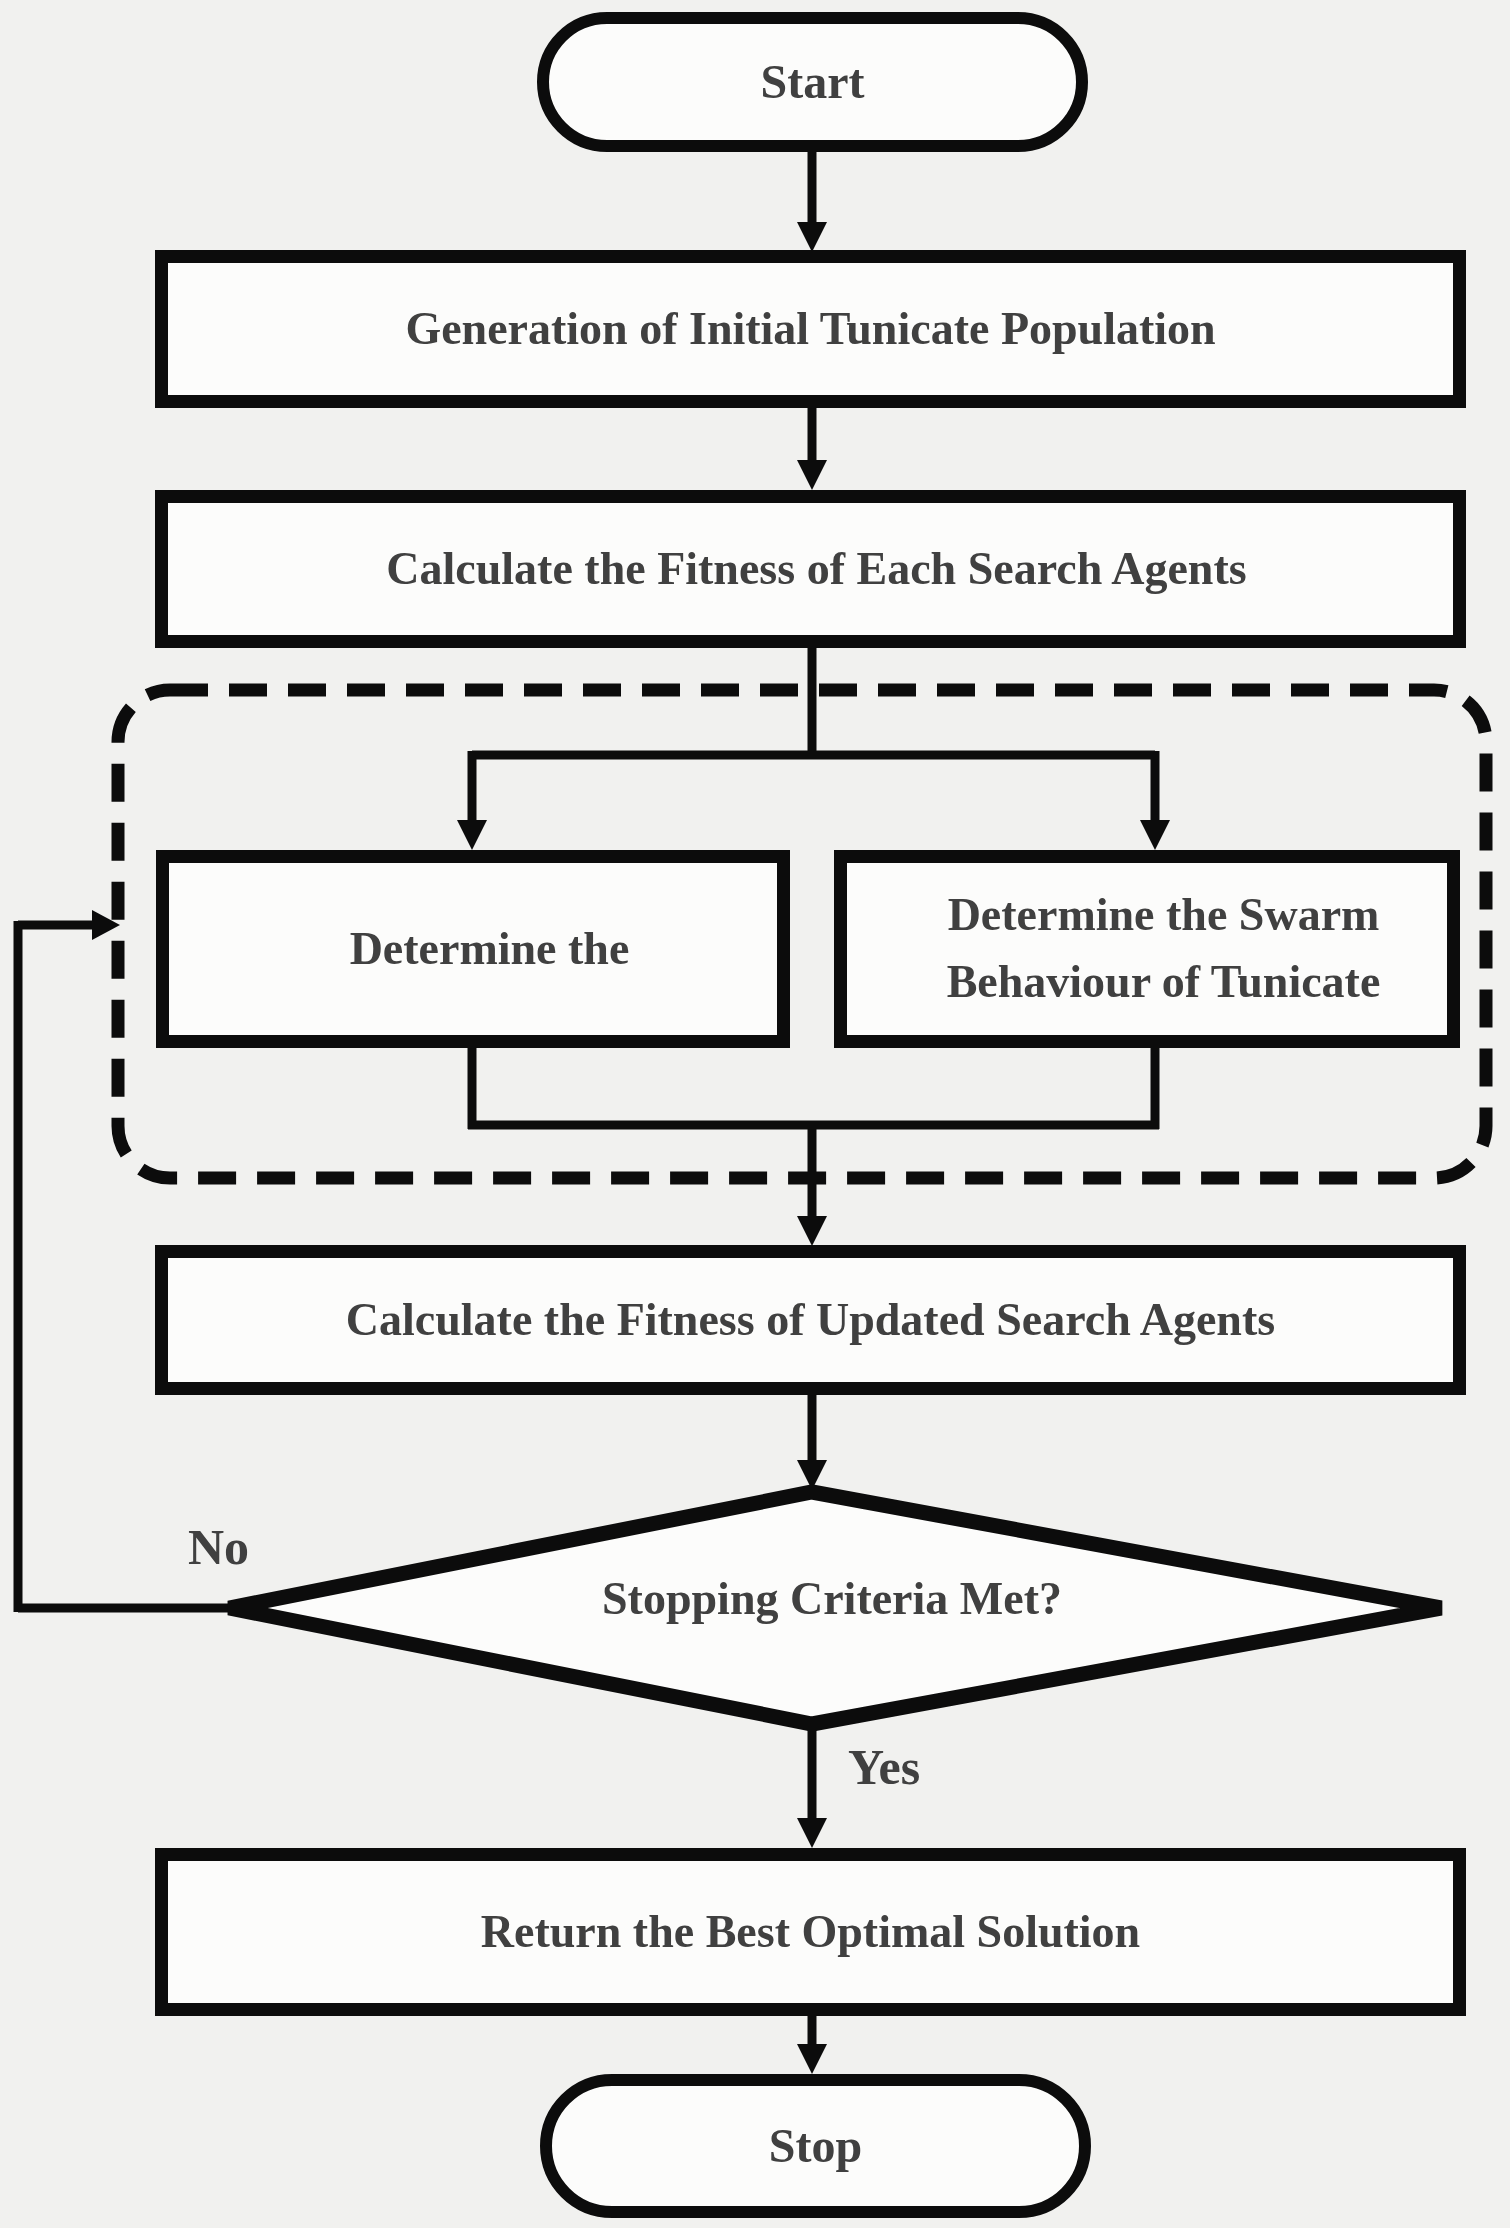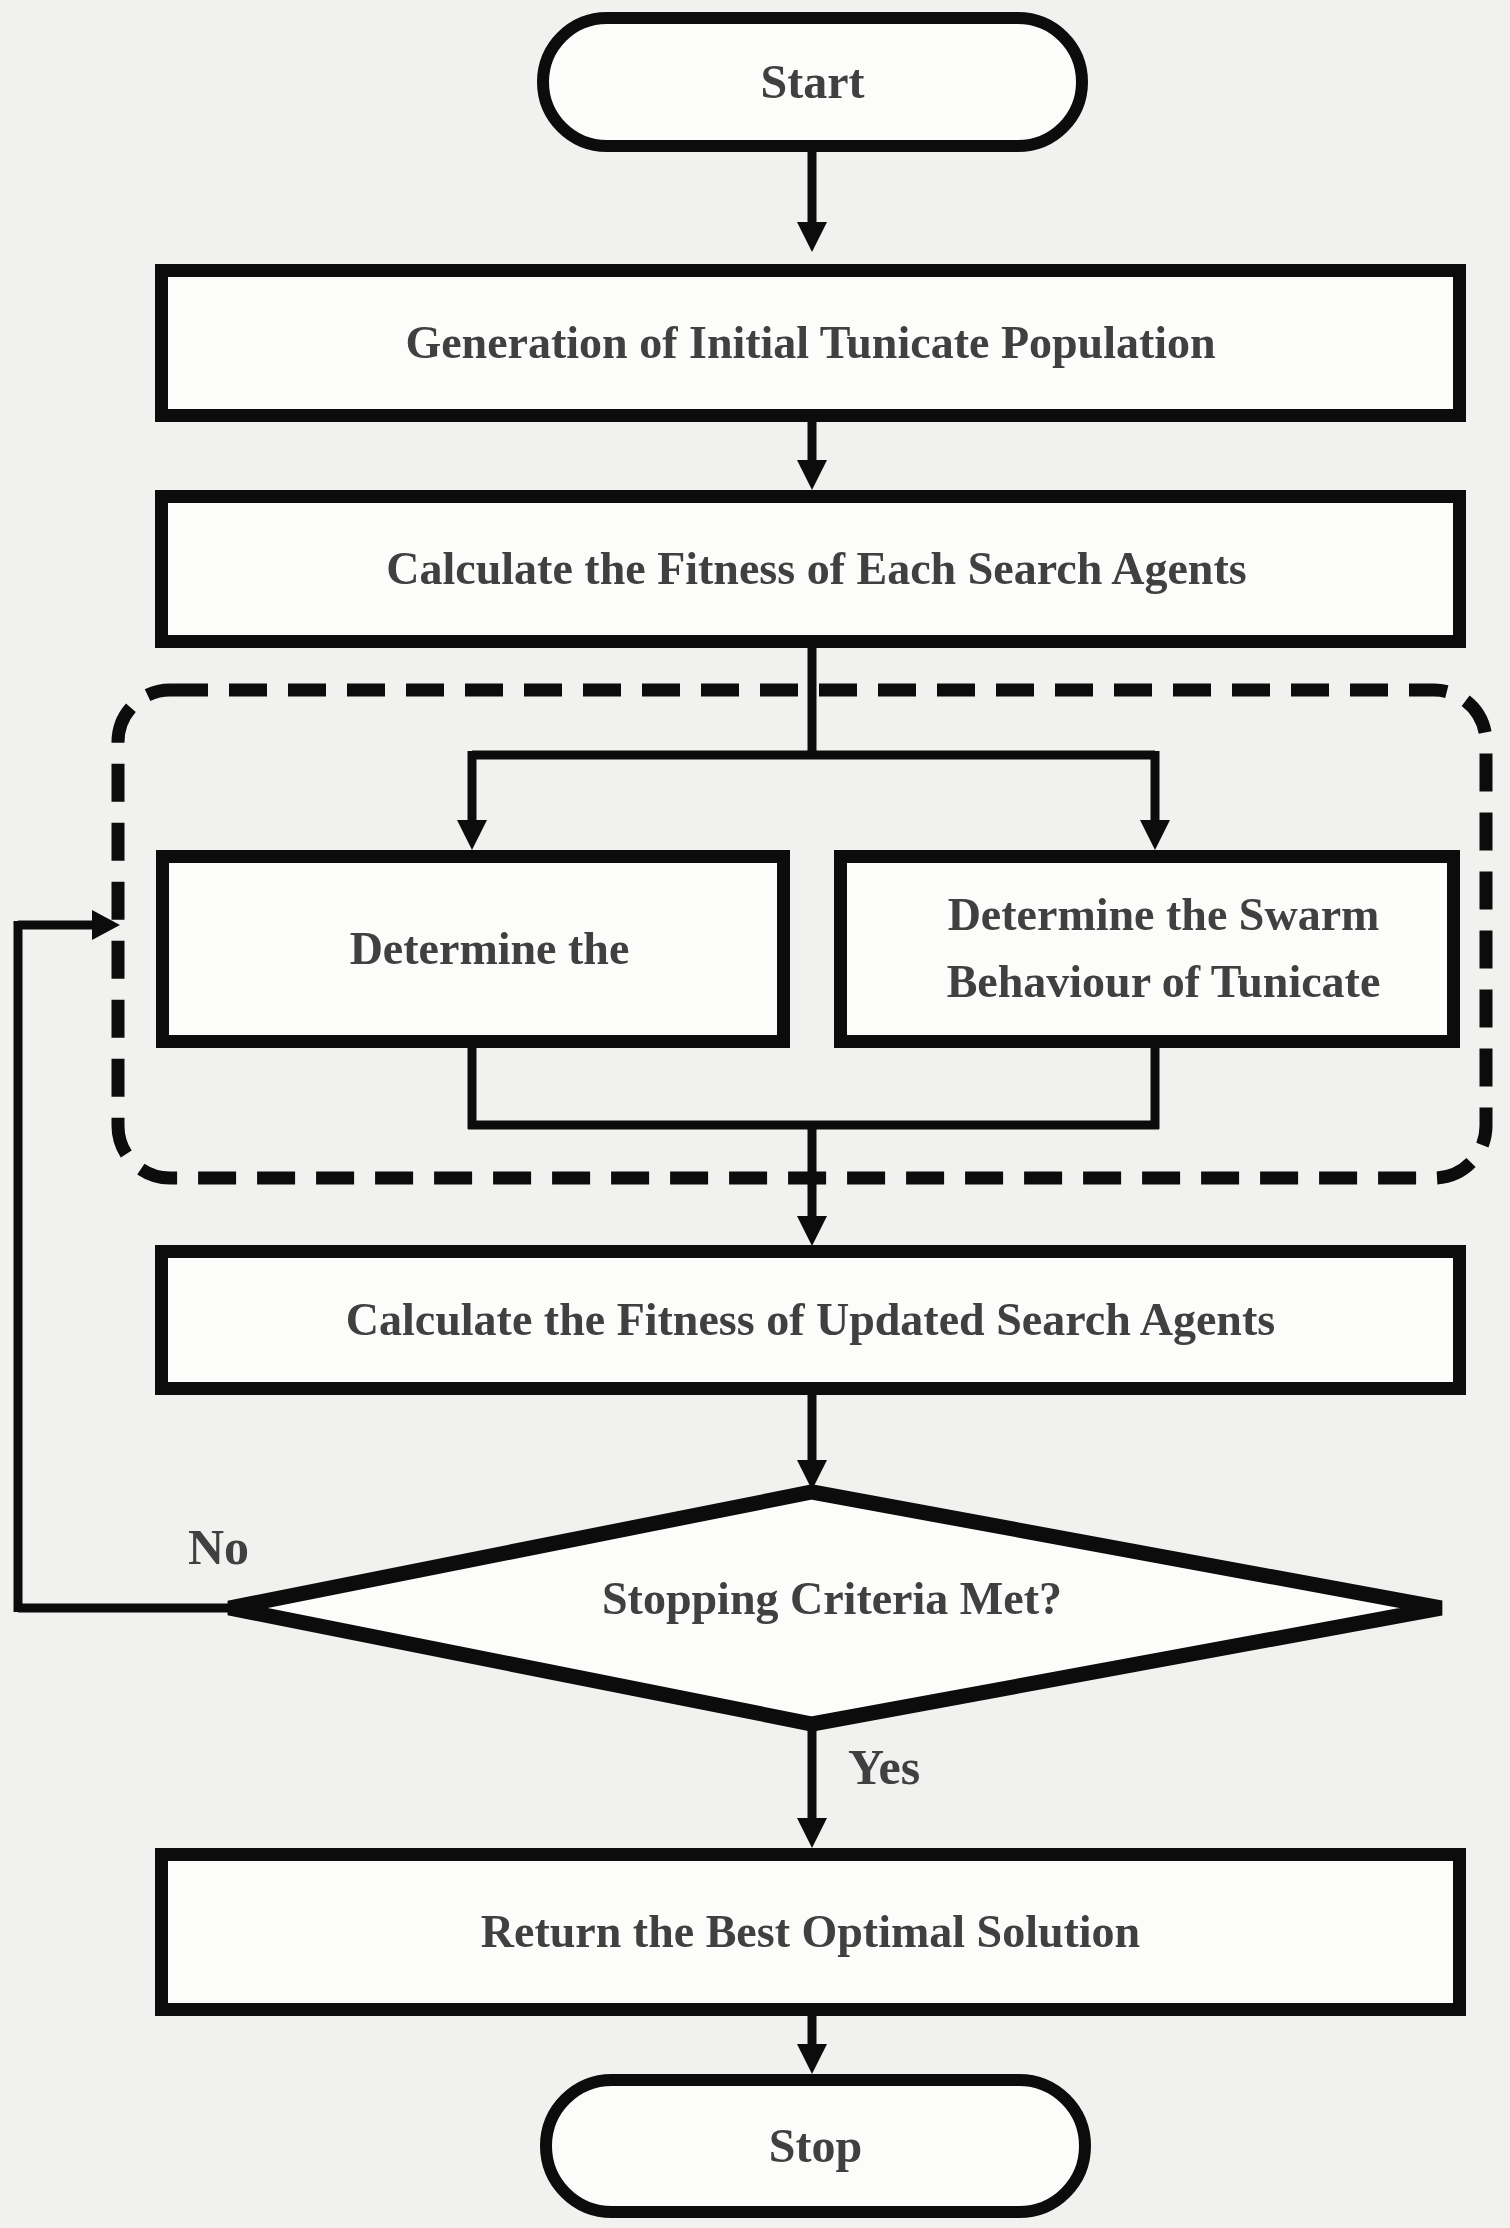--- a/index.html
+++ b/index.html
@@ -102,21 +102,21 @@
     <polygon points="797,1818 827,1818 812,1848" fill="#0c0c0c"></polygon>
 
     <line x1="812" y1="1988" x2="812" y2="2046" stroke="#0c0c0c" stroke-width="9"></line>
     <polygon points="797,2044 827,2044 812,2074" fill="#0c0c0c"></polygon>
   </svg>
 
   <div class="node stadium" style="left:537px; top:12px; width:551px; height:140px; border-radius:70px;">
     <span>Start</span>
   </div>
 
-  <div class="node process" style="left:155px; top:264px; width:1311px; height:158px;">
+  <div class="node process" style="left:155px; top:250px; width:1311px; height:158px;">
     <span>Generation of Initial Tunicate Population</span>
   </div>
 
   <div class="node process" style="left:155px; top:490px; width:1311px; height:158px;padding-left:12px;">
     <span>Calculate the Fitness of Each Search Agents</span>
   </div>
 
   <div class="node inner" style="left:156px; top:850px; width:634px; height:198px;">
     <span>Determine the</span>
   </div>

